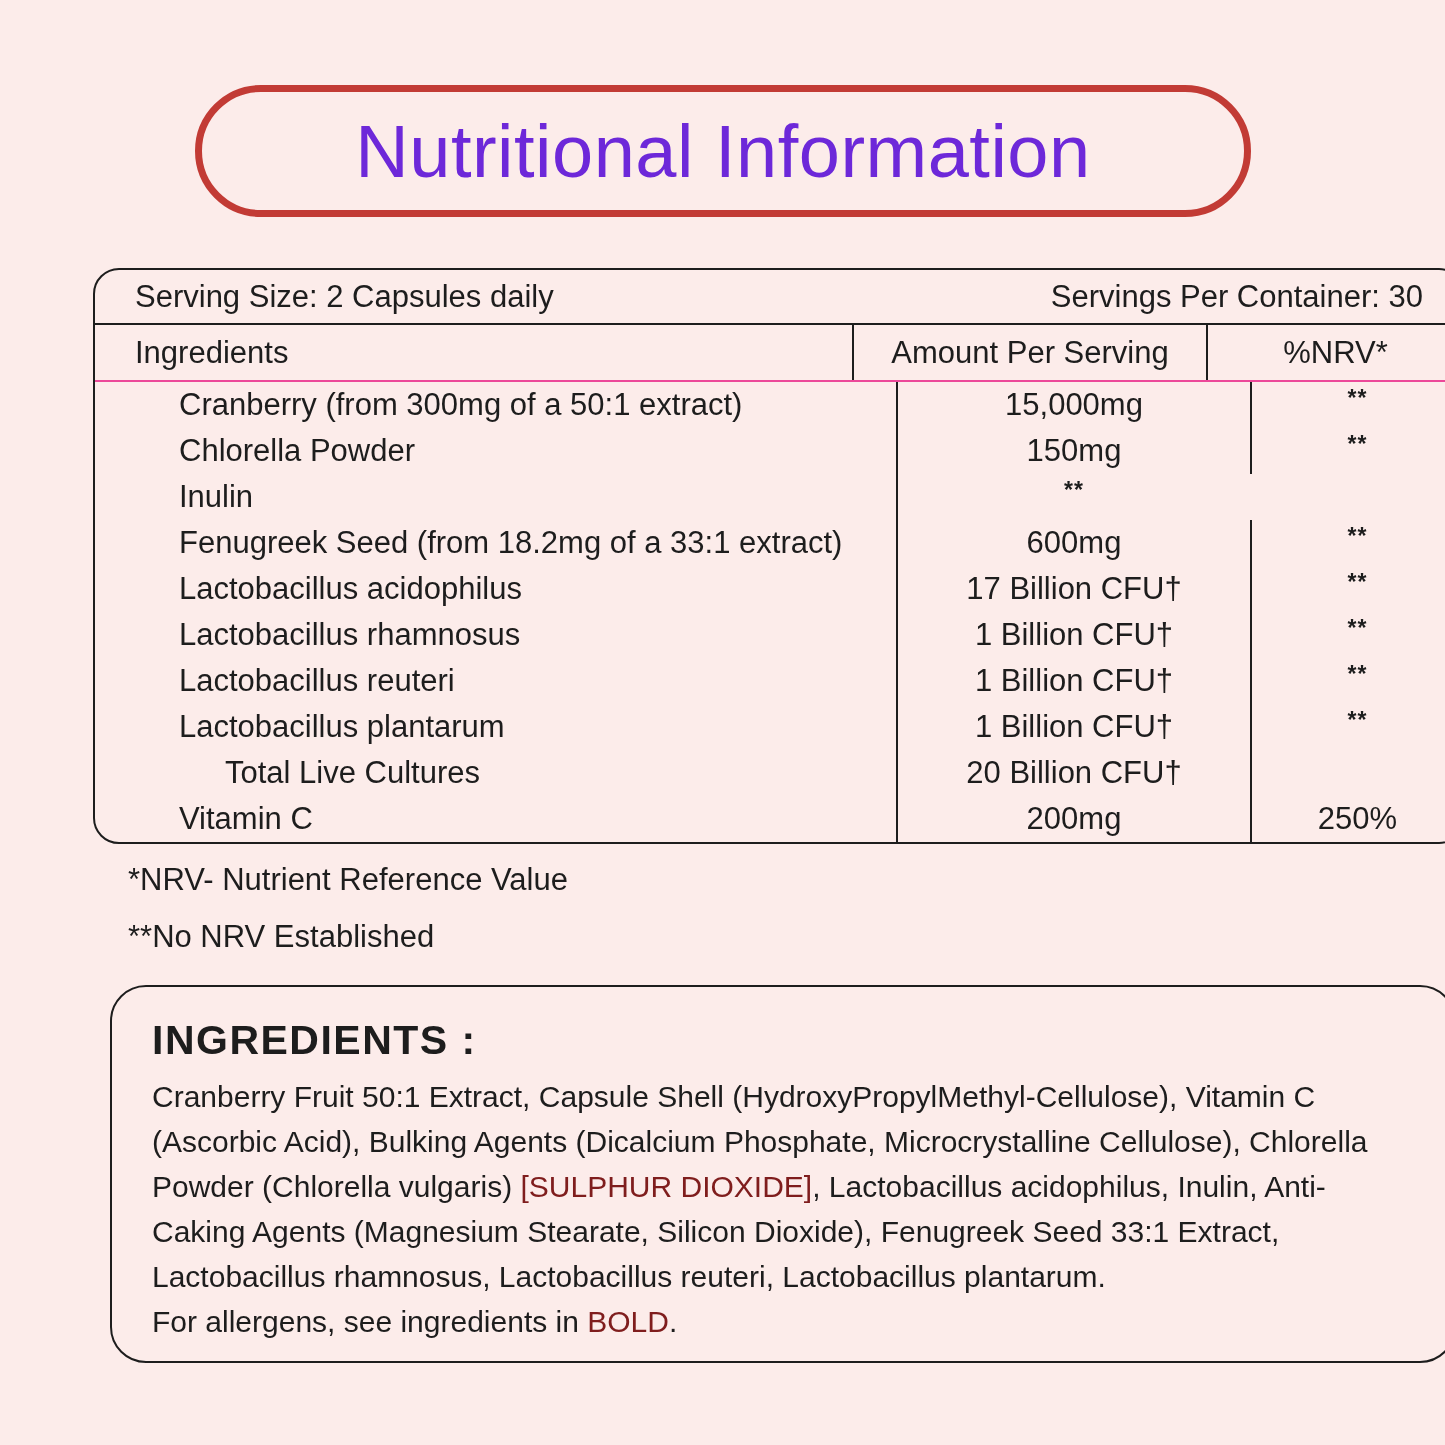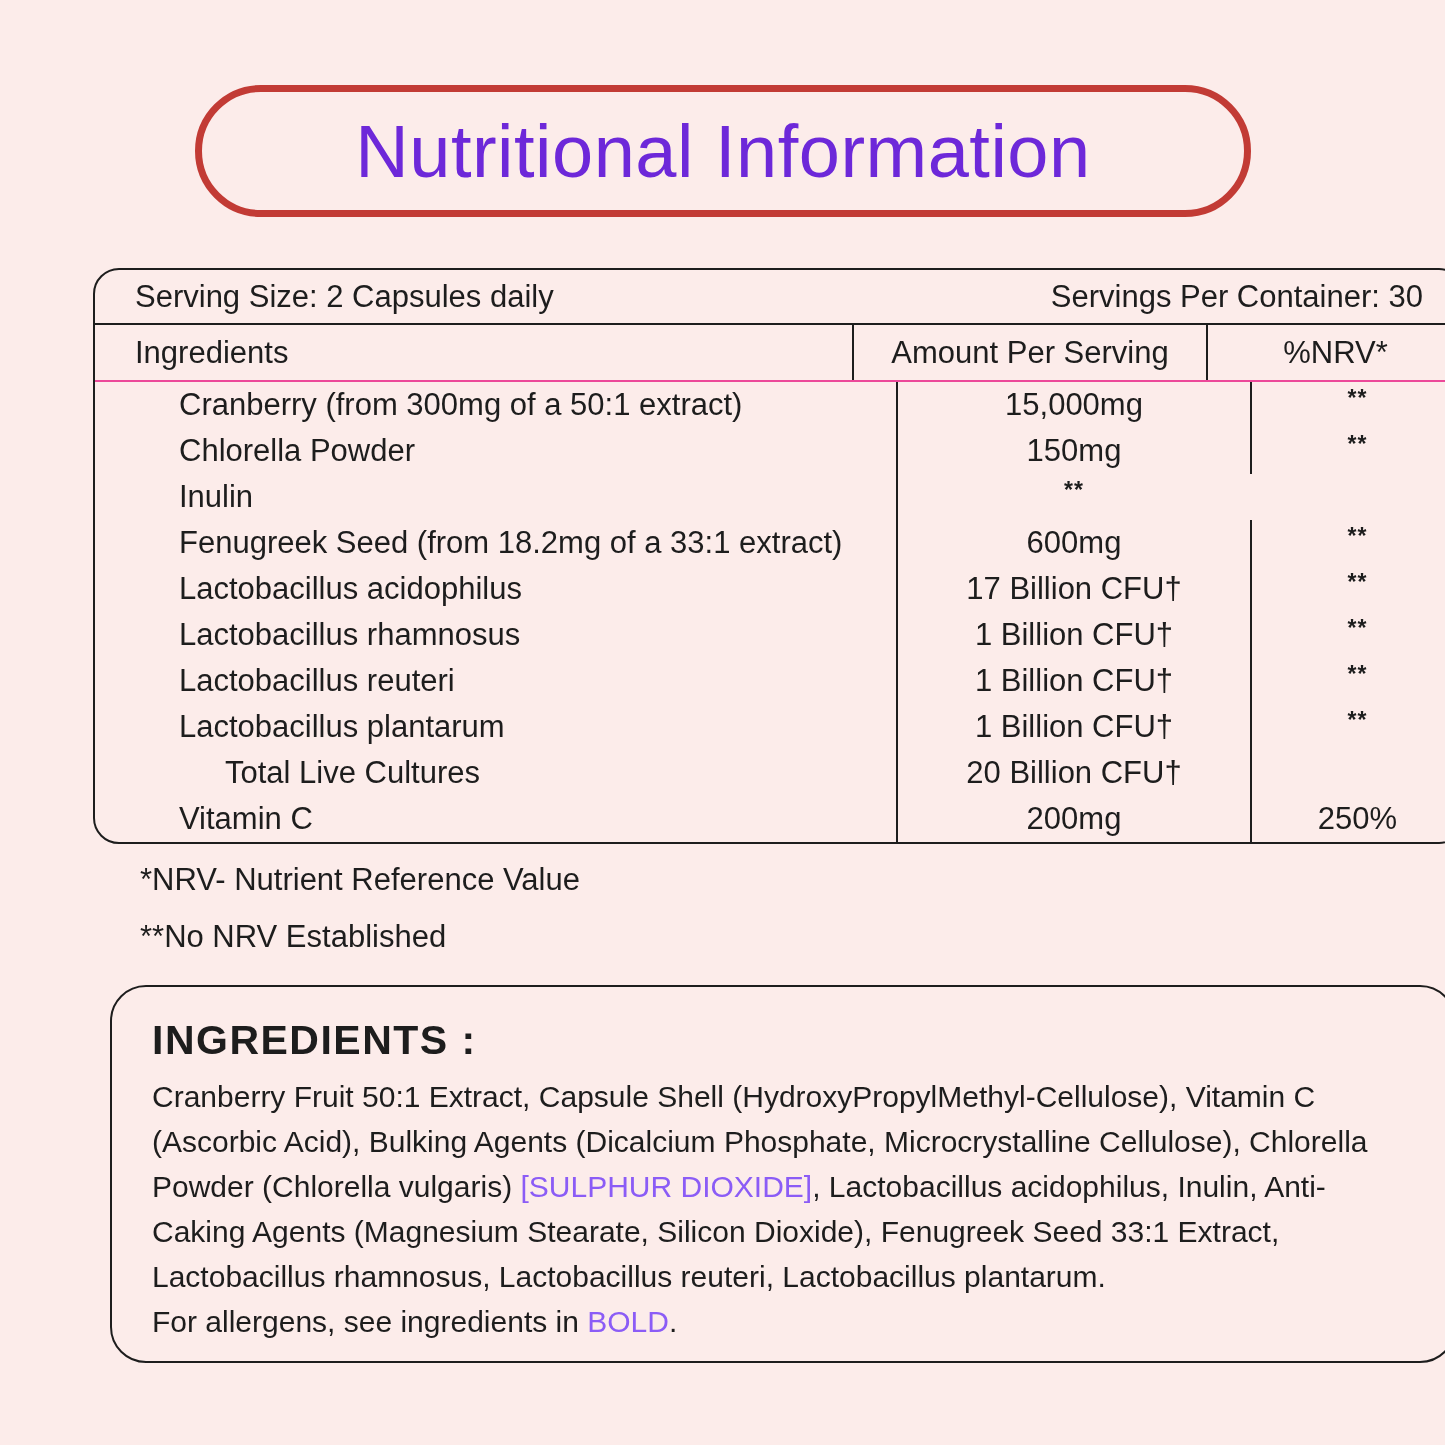--- a/index.html
+++ b/index.html
@@ -39,32 +39,32 @@
 
   .table-body { flex:1 1 auto; display:flex; flex-direction:column; font-size:31px; }
   .trow { flex:1; display:grid; grid-template-columns:757px 354px 1fr;padding-left:44px; }
   .cell-ing { display:flex; align-items:center; padding-left:40px; }
   .cell-ing.indent { padding-left:86px; }
   .cell-amt { display:flex; align-items:center; justify-content:center; border-left:2px solid #1d1d1d; text-align:right; }
   .cell-nrv { display:flex; align-items:center; justify-content:center; border-left:2px solid #1d1d1d; }
   .cell-nrv.stars { align-items:flex-start; padding-top:3px; font-size:23px; font-weight:700; letter-spacing:1px; }
 
   
-  .footnotes { position:absolute; left:140px; top:862px; font-size:31px; }
+  .footnotes { position:absolute; left:128px; top:862px; font-size:31px; }
   .footnote-line { margin-bottom:21px; }
 
   
   .ingredients-box {
     position:absolute; left:110px; top:985px; width:1346px; height:378px;
     border:2px solid #1d1d1d; border-radius:36px; padding:30px 40px 0 40px;
     background:#fcecea;
   }
   .ing-heading { font-size:41px; font-weight:700; letter-spacing:1.5px; margin-bottom:10px; }
   .ing-text { font-size:30px; line-height:1.5; color:#1d1d1d; }
-  .red { color:#8b5cf6; }
+  .red { color:#7f1d1d; }
 </style>
 </head>
 <body>
 
 <div class="page">
 
   <div class="title-box">
     <div class="title-text">Nutritional Information</div>
   </div>
 

